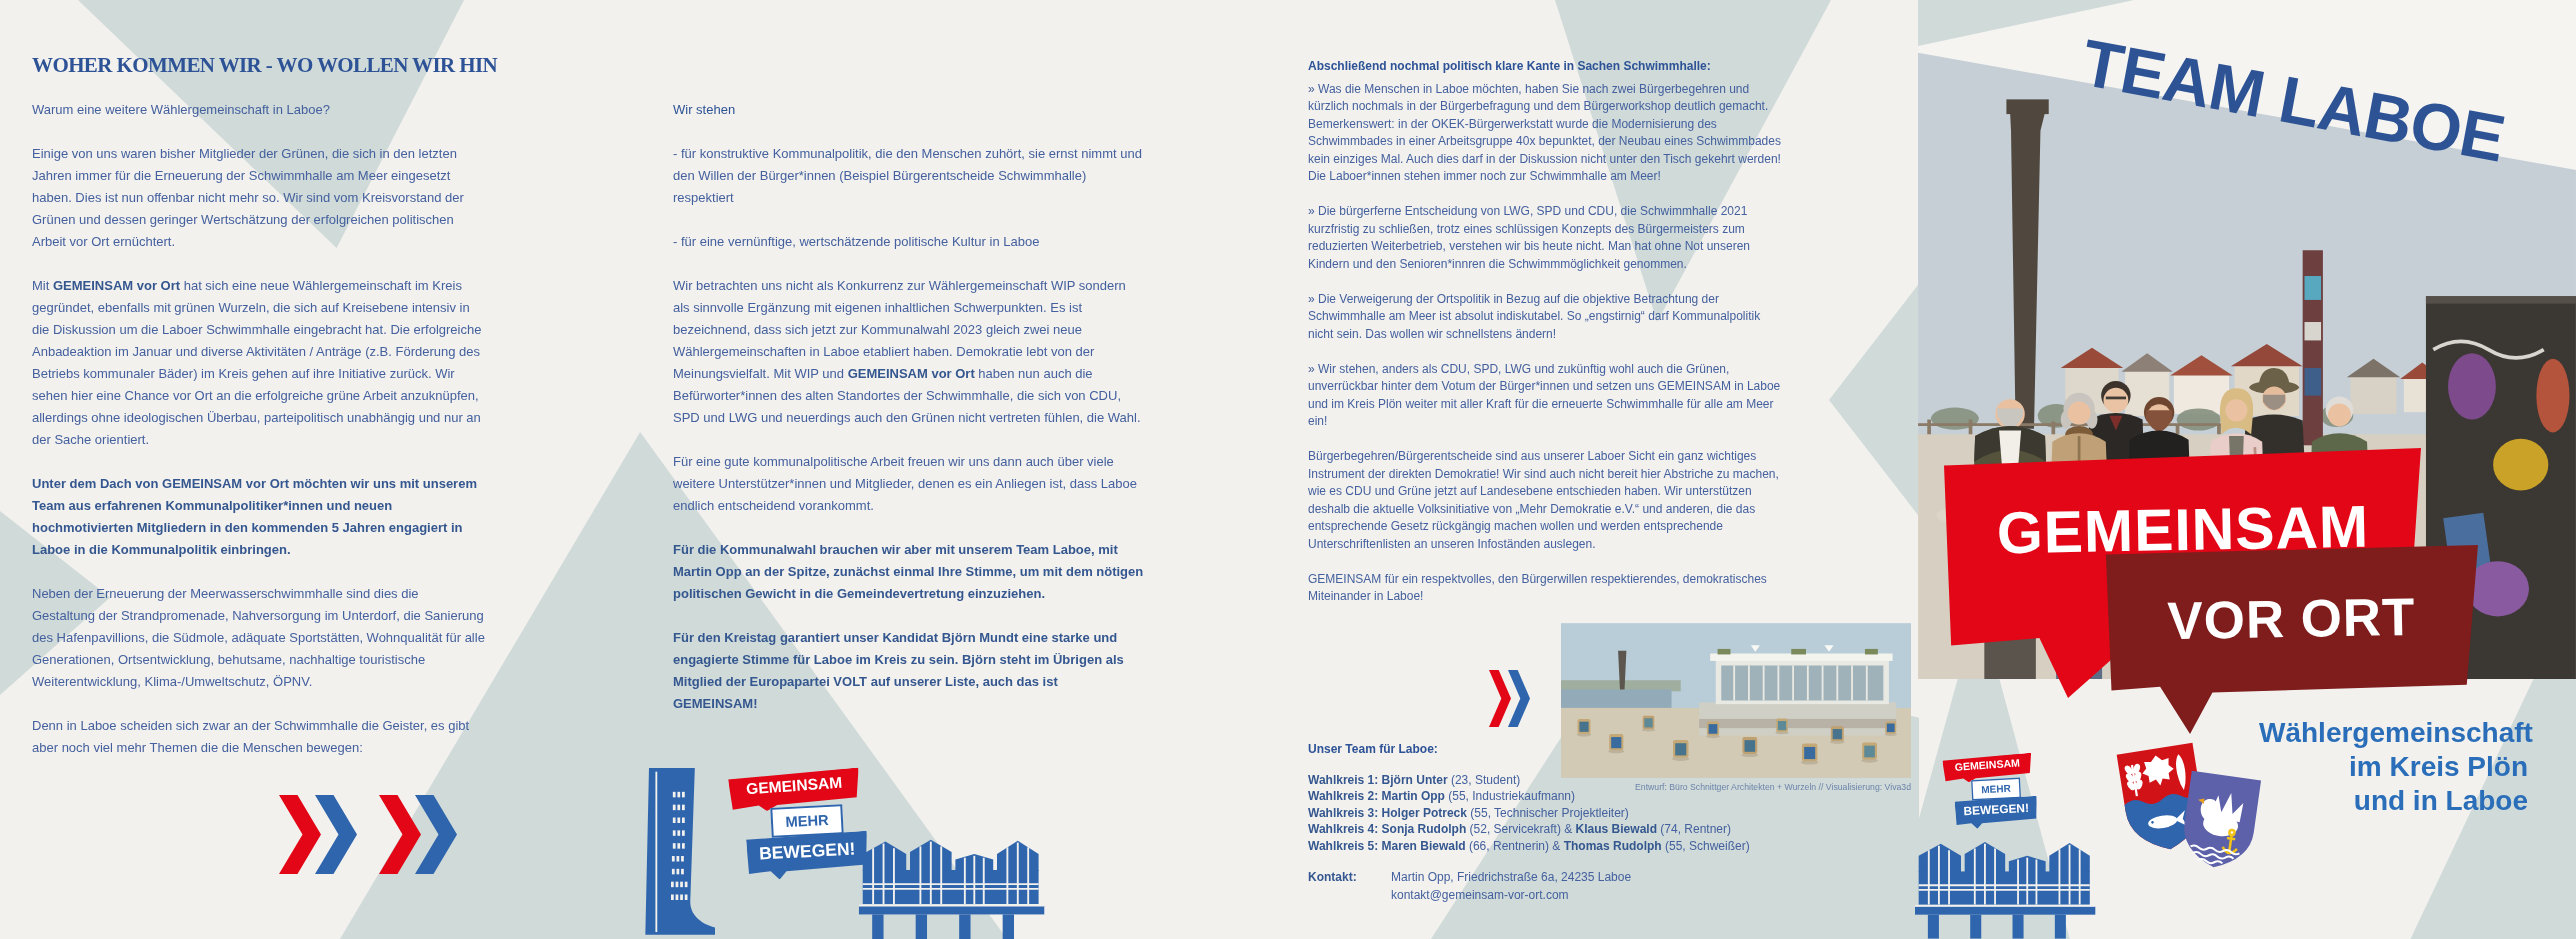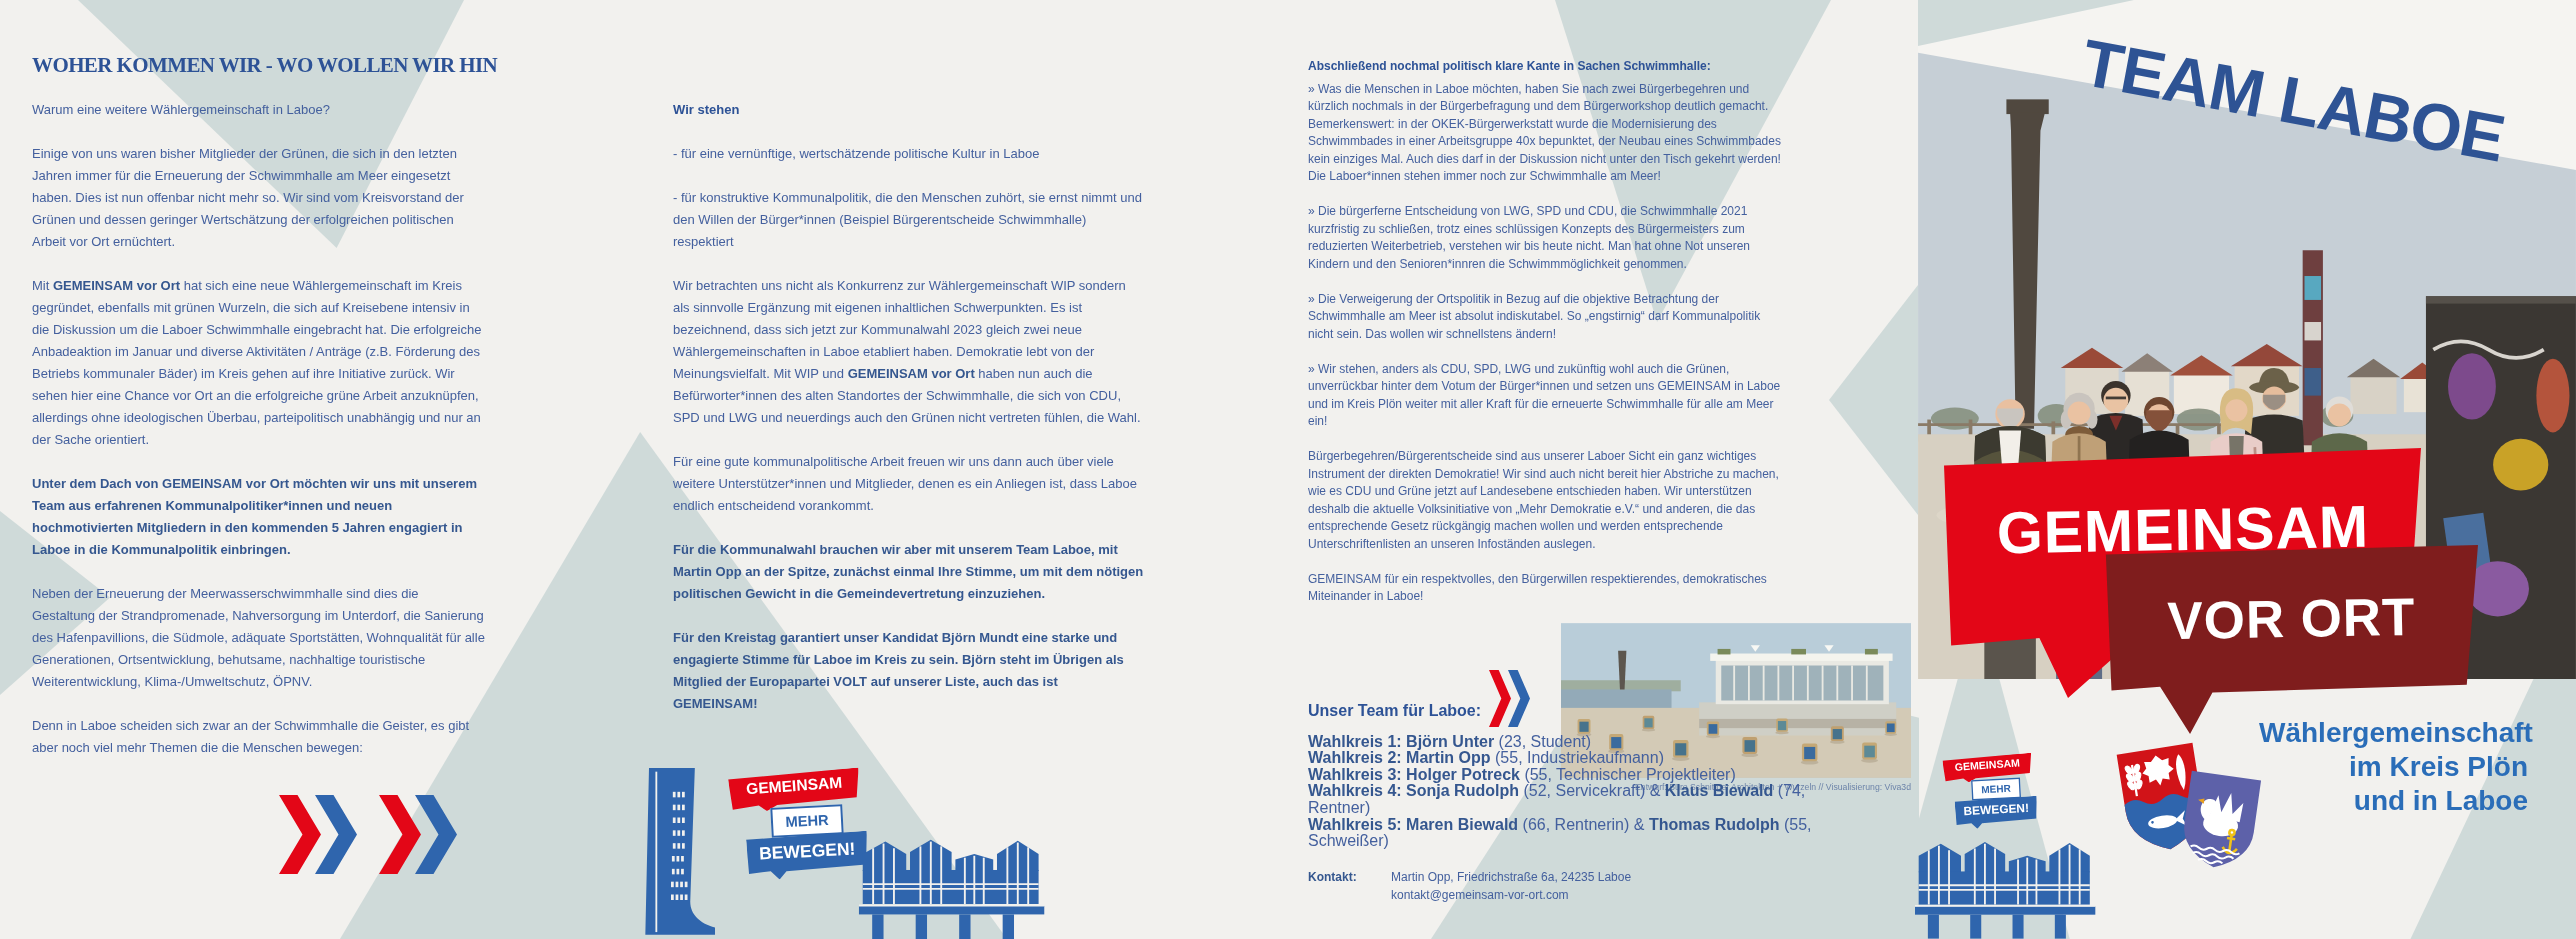--- a/index.html
+++ b/index.html
@@ -3,31 +3,31 @@
 <meta charset="utf-8">
 <style>
   html,body{margin:0;padding:0;background:#e8e8e8;}
   .page{position:relative;width:2576px;height:939px;background:#f2f1ee;overflow:hidden;
         font-family:"Liberation Sans",sans-serif;color:#44609e;}
   .tri{position:absolute;background:#cfdad9;}
   .col{position:absolute;font-size:13px;line-height:22px;}
   .para{margin-bottom:22px;}
   .para b,b{font-weight:700;color:#35578f;}
   .h1{font-size:21px;line-height:28px;font-weight:800;letter-spacing:-0.6px;color:#2d5296;margin-bottom:20px;white-space:nowrap;font-family:Liberation Serif, serif;}
-  .h2{font-weight:700;color:#2d5296;margin-bottom:22px;}
+  .h2{font-weight:400;color:#2d5296;margin-bottom:22px;}
   .col3{font-size:12px;line-height:17.5px;}
   .col3 .para{margin-bottom:17.5px;}
   .h3{font-weight:700;color:#2d5296;margin-bottom:5px;}
   .chev{position:absolute;clip-path:polygon(0 0,44% 0,100% 50%,44% 100%,0 100%,56% 50%);}
   .chev.red{background:#e30617;}
   .chev.blue{background:#2f65ad;}
   .abs{position:absolute;}
   .caption{position:absolute;left:1561px;top:782px;width:350px;text-align:right;
            font-size:8.7px;line-height:11px;color:#6d84a9;}
-  .team-block{position:absolute;left:1308px;top:703px;width:515px;font-size:16px;line-height:16.6px;}
+  .team-block{position:absolute;left:1308px;top:741px;width:515px;font-size:12px;line-height:16.6px;}
   .team-head{font-weight:700;color:#2d5296;margin-bottom:14px;}
   .team-row{margin:0;}
   .contact{position:absolute;left:1308px;top:868px;display:flex;font-size:12px;line-height:18.4px;}
   .contact-label{font-weight:700;width:83px;color:#35578f;}
   
   .cover-photo{position:absolute;left:1918px;top:0;width:658px;height:679px;}
   .white-band{position:absolute;left:1918px;top:0;width:658px;height:170px;background:#f5f4f1;
               clip-path:polygon(0 0,100% 0,100% 100%,0 31%);}
   .teal-corner{position:absolute;left:1918px;top:0;width:216px;height:46px;background:#cfdad9;
                clip-path:polygon(0 0,100% 0,0 100%);}
@@ -83,22 +83,22 @@
   <div>
     <div class="chev red" style="left:279px;top:795px;width:42px;height:79px;"></div>
     <div class="chev blue" style="left:315px;top:795px;width:42px;height:79px;"></div>
     <div class="chev red" style="left:379px;top:795px;width:42px;height:79px;"></div>
     <div class="chev blue" style="left:415px;top:795px;width:42px;height:79px;"></div>
   </div>
 
   <div class="col" style="left:673px;top:99px;width:471px;">
     <div class="h2">Wir stehen</div>
     <div>
+        <div class="para"><span>- für konstruktive Kommunalpolitik, die den Menschen zuhört, sie ernst nimmt und den Willen der Bürger*innen (Beispiel Bürgerentscheide Schwimmhalle) respektiert</span></div>
         <div class="para"><span>- für eine vernünftige, wertschätzende politische Kultur in Laboe</span></div>
-        <div class="para"><span>- für konstruktive Kommunalpolitik, die den Menschen zuhört, sie ernst nimmt und den Willen der Bürger*innen (Beispiel Bürgerentscheide Schwimmhalle) respektiert</span></div>
         <div class="para"><span>Wir betrachten uns nicht als Konkurrenz zur Wählergemeinschaft WIP sondern als sinnvolle Ergänzung mit eigenen inhaltlichen Schwerpunkten. Es ist bezeichnend, dass sich jetzt zur Kommunalwahl 2023 gleich zwei neue Wählergemeinschaften in Laboe etabliert haben. Demokratie lebt von der Meinungsvielfalt. Mit WIP und </span><b>GEMEINSAM vor Ort</b><span> haben nun auch die Befürworter*innen des alten Standortes der Schwimmhalle, die sich von CDU, SPD und LWG und neuerdings auch den Grünen nicht vertreten fühlen, die Wahl.</span></div>
         <div class="para"><span>Für eine gute kommunalpolitische Arbeit freuen wir uns dann auch über viele weitere Unterstützer*innen und Mitglieder, denen es ein Anliegen ist, dass Laboe endlich entscheidend vorankommt.</span></div>
         <div class="para"><b>Für die Kommunalwahl brauchen wir aber mit unserem Team Laboe, mit Martin Opp an der Spitze, zunächst einmal Ihre Stimme, um mit dem nötigen politischen Gewicht in die Gemeindevertretung einzuziehen.</b></div>
         <div class="para"><b>Für den Kreistag garantiert unser Kandidat Björn Mundt eine starke und engagierte Stimme für Laboe im Kreis zu sein. Björn steht im Übrigen als Mitglied der Europapartei VOLT auf unserer Liste, auch das ist GEMEINSAM!</b></div>
       </div>
   </div>
 
   <svg class="abs" style="left:638px;top:766px;" width="77" height="169" viewBox="0 0 84 184">
     <path d="M12,2 H62 L57,148 C57,162 68,172 84,176 L84,184 H8 Z" fill="#2f65ad"></path>
     <line x1="20" y1="6" x2="20" y2="181" stroke="#f2f1ee" stroke-width="2"></line>

